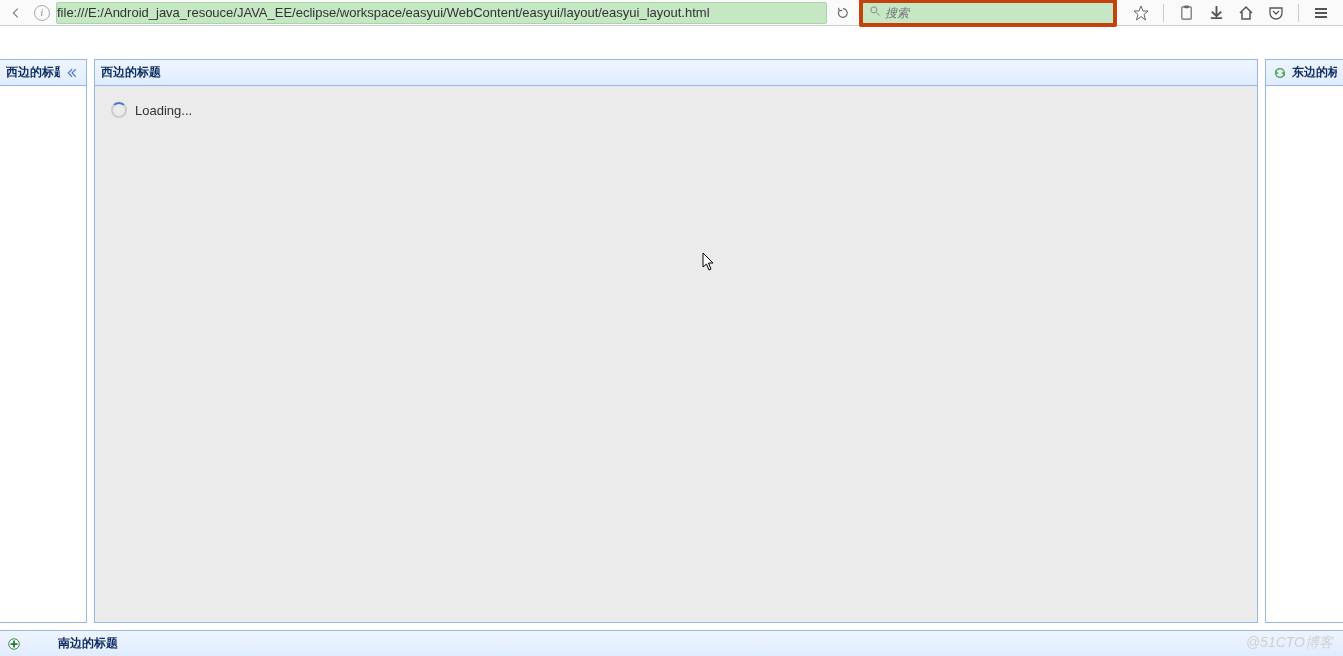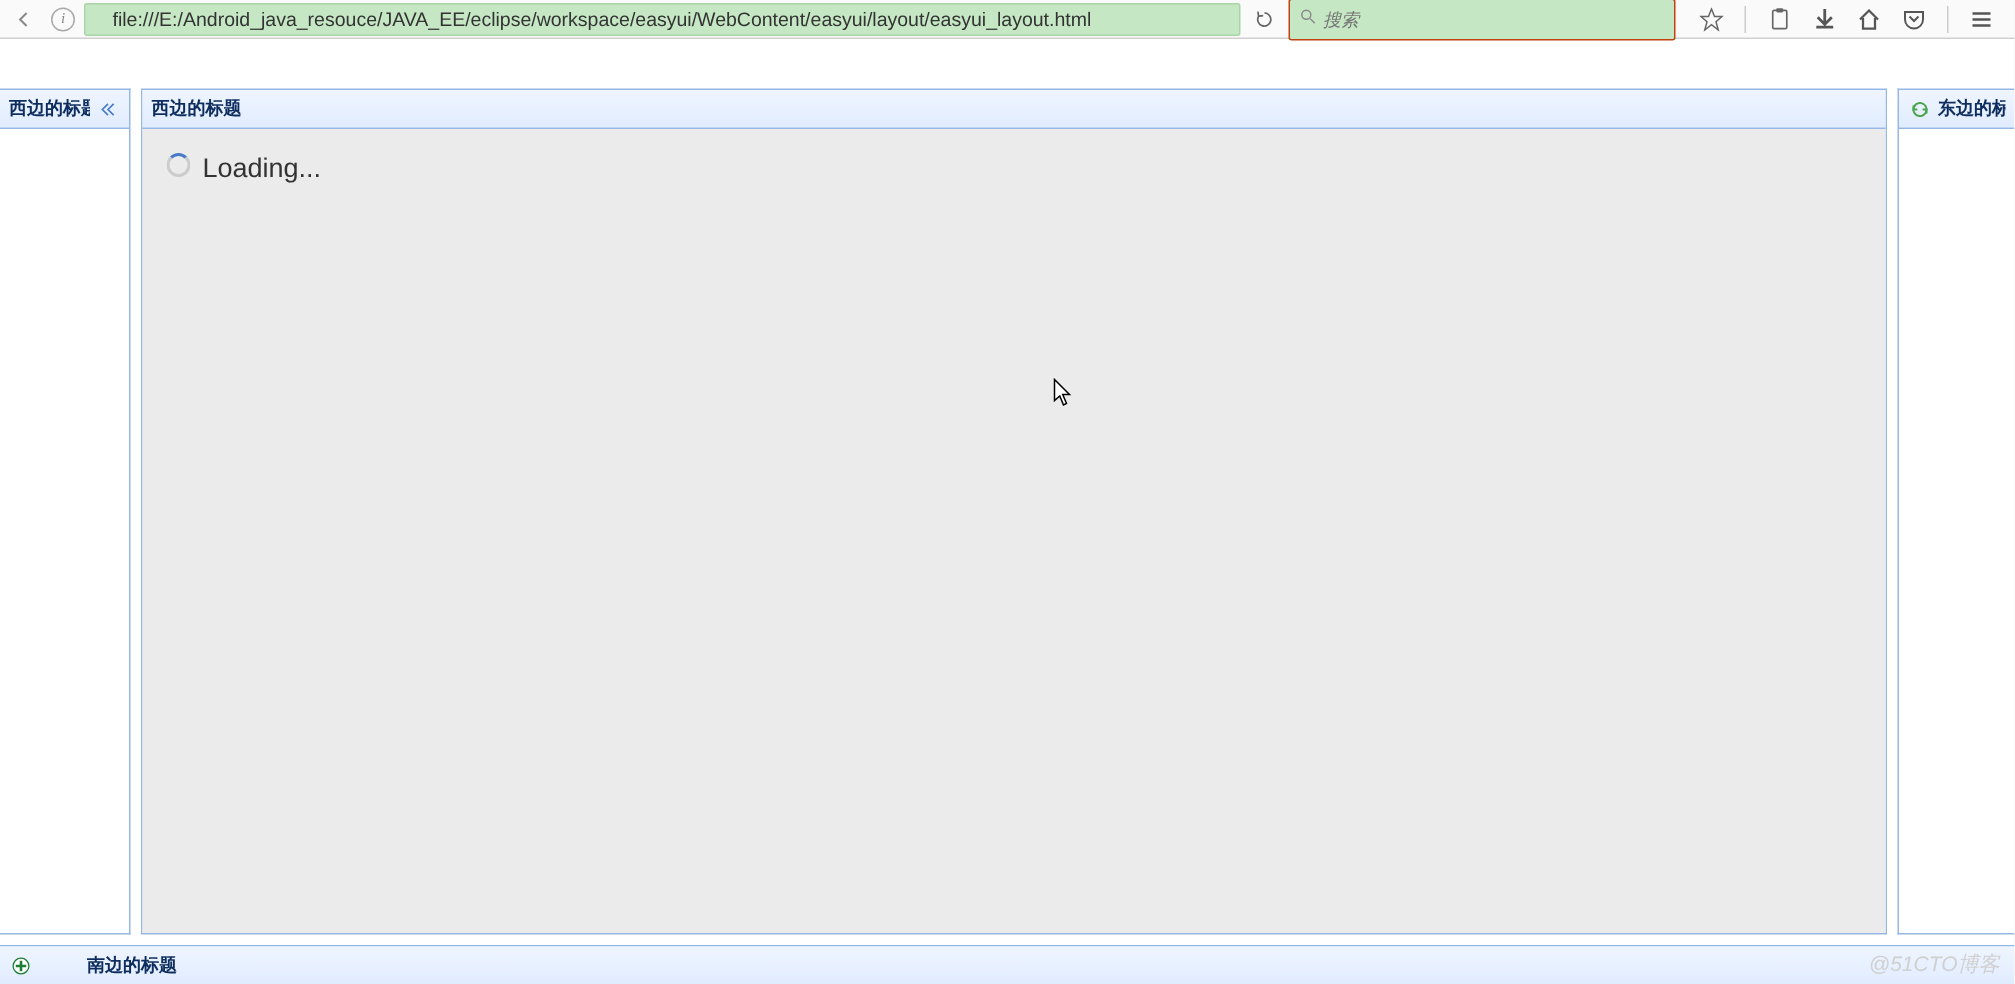--- a/index.html
+++ b/index.html
@@ -48,42 +48,42 @@
       font-family: Georgia, serif;
     }
     .url-bar {
       flex: 1;
       height: 22px;
       background: #c5e7c4;
       border: 1px solid #a8d4a6;
       border-radius: 2px;
       display: flex;
       align-items: center;
-      padding: 0 18px;
+      padding: 0 0;
       color: #333;
       font-size: 13px;
     }
     .url-bar .url-text {
       flex: 1;
       white-space: nowrap;
       overflow: hidden;
     }
     .reload-btn {
       width: 20px;
       height: 20px;
       display: flex;
       align-items: center;
       justify-content: center;
       cursor: pointer;
     }
     .search-bar {
       width: 258px;
       height: 28px;
       background: #c5e7c4;
-      border: 1px solid #c2410c;
+      border: 4px solid #c2410c;
       border-radius: 2px;
       display: flex;
       align-items: center;
       padding: 0 6px;
       gap: 4px;
     }
     .search-icon svg { width: 12px; height: 12px; }
     .search-input {
       flex: 1;
       border: none;
@@ -189,24 +189,24 @@
       position: relative;
     }
     .panel-center .panel-body {
       background: #ebebeb;
     }
     .loading-mask {
       position: absolute;
       top: 16px;
       left: 16px;
       display: flex;
-      align-items: flex-start;
+      align-items: center;
       gap: 8px;
       color: #333;
-      font-size: 18px;
+      font-size: 13px;
     }
     .spinner {
       width: 16px;
       height: 16px;
       border: 2px solid #ccc;
       border-top-color: #4a7bc9;
       border-radius: 50%;
       animation: spin 1s linear infinite;
     }
     @keyframes spin { to { transform: rotate(360deg); } }

